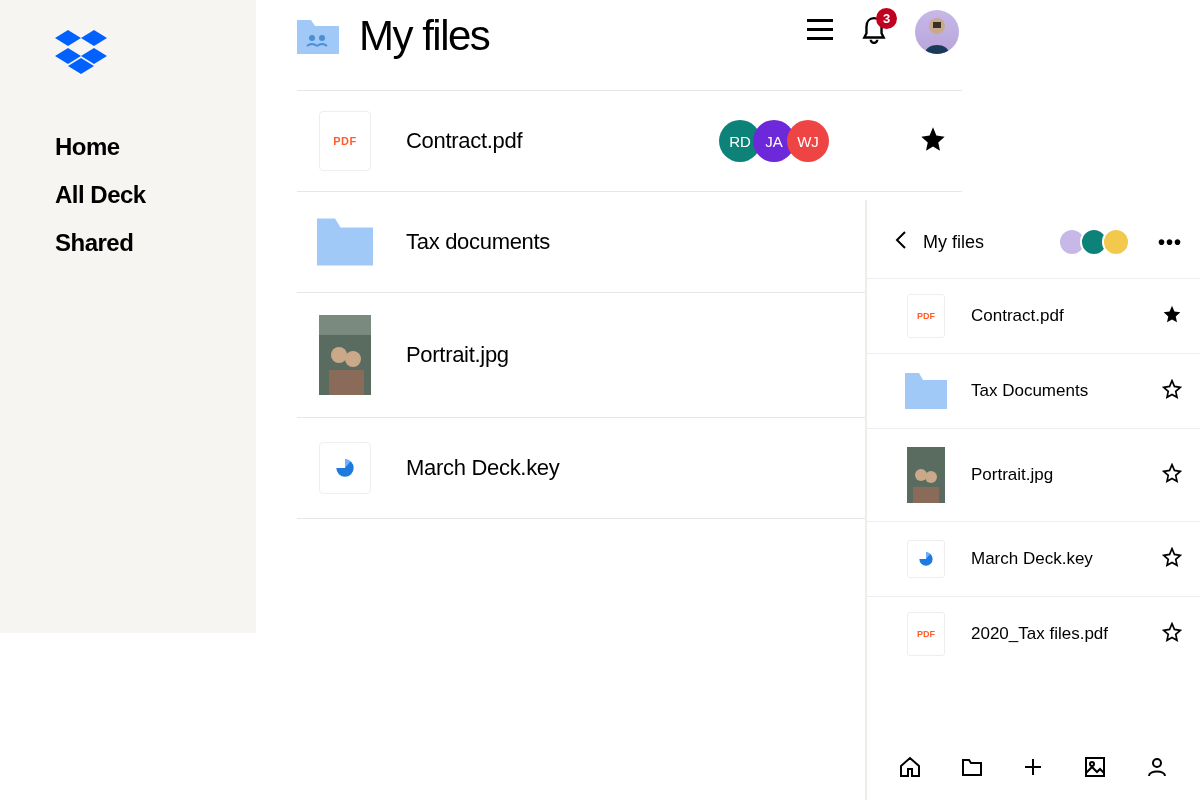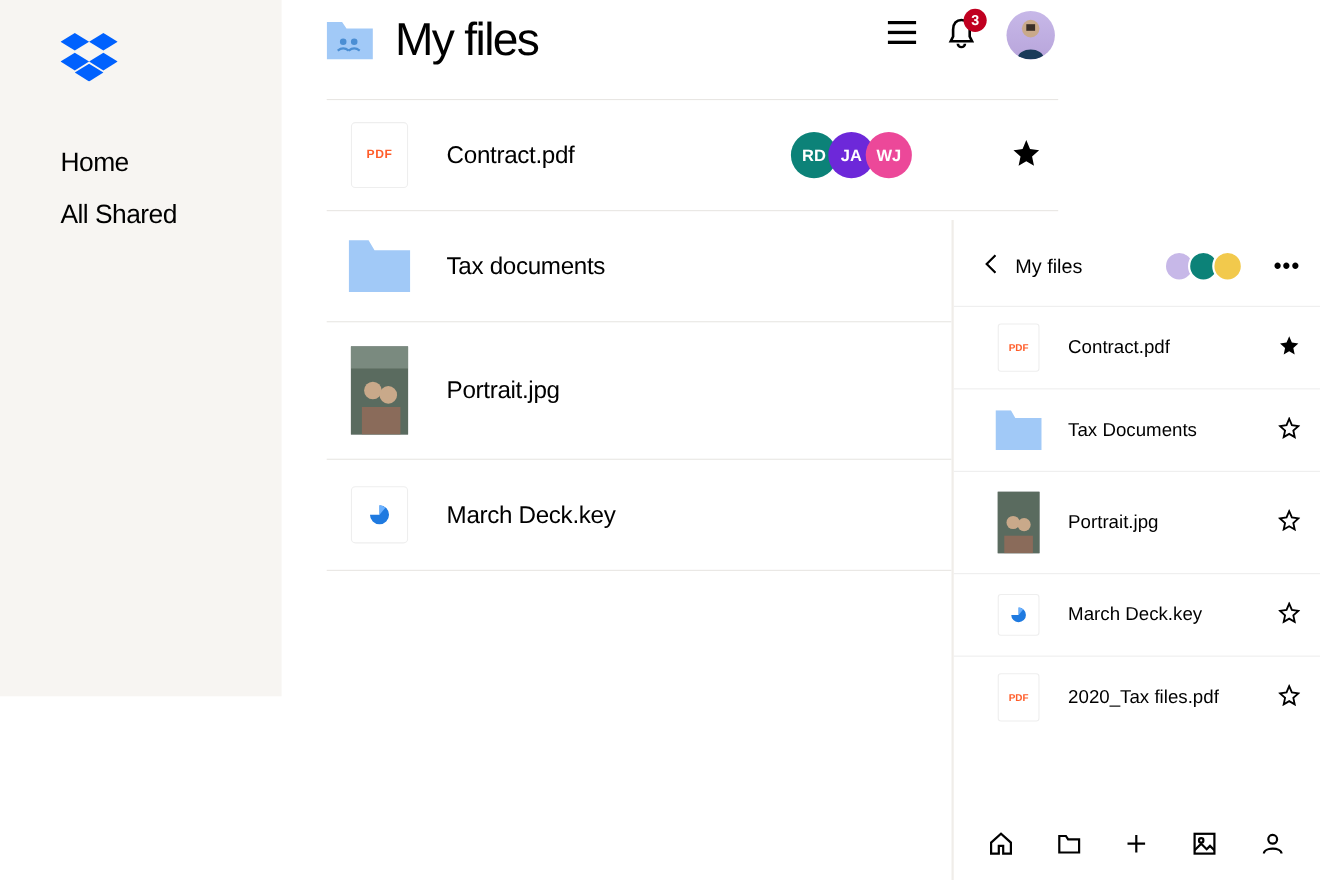--- a/index.html
+++ b/index.html
@@ -22,20 +22,21 @@
 }
 .logo {
   margin-bottom: 55px;
 }
 .nav-item {
   font-size: 24px;
   color: #000;
   margin-bottom: 20px;
   cursor: pointer;
   letter-spacing: -0.5px;
+  font-weight: bold;
 }
 .main {
   position: absolute;
   left: 297px;
   top: 0;
   width: 665px;
 }
 .header {
   display: flex;
   align-items: center;
@@ -160,21 +161,21 @@
 }
 .av-circle {
   width: 42px;
   height: 42px;
   border-radius: 50%;
   display: flex;
   align-items: center;
   justify-content: center;
   color: #fff;
   font-size: 15px;
-  font-weight: 700;
+  font-weight: 400;
   margin-left: -8px;
 }
 .av-circle:first-child { margin-left: 0; }
 .star-filled {
   margin-right: 15px;
 }
 
 .mobile {
   position: absolute;
   left: 865px;
@@ -291,21 +292,22 @@
   <div class="logo">
     <svg width="52" height="44" viewBox="0 0 52 44">
       <path d="M13 0 L26 8 L13 16 L0 8 Z" fill="#0061fe"></path>
       <path d="M39 0 L52 8 L39 16 L26 8 Z" fill="#0061fe"></path>
       <path d="M13 18 L26 26 L13 34 L0 26 Z" fill="#0061fe"></path>
       <path d="M39 18 L52 26 L39 34 L26 26 Z" fill="#0061fe"></path>
       <path d="M26 28 L39 36 L26 44 L13 36 Z" fill="#0061fe"></path>
     </svg>
   </div>
   <div class="nav-item">Home</div>
-  <div class="nav-item">All Shared</div>
+  <div class="nav-item">All Deck</div>
+  <div class="nav-item">Shared</div>
 </div>
 
 <div class="main">
   <div class="header">
     <div class="folder-title-icon">
       <svg width="42" height="36" viewBox="0 0 42 36">
         <path d="M0 8 L0 36 L42 36 L42 8 L18 8 L14 2 L0 2 Z" fill="#a1c9f7"></path>
         <circle cx="15" cy="20" r="3" fill="#4a8ed4"></circle>
         <circle cx="25" cy="20" r="3" fill="#4a8ed4"></circle>
         <path d="M10 28 Q15 24 20 28" stroke="#4a8ed4" stroke-width="2" fill="none"></path>
@@ -320,21 +322,21 @@
     <div class="file-row">
       <div class="file-icon">
         <div class="pdf-box">
             <span class="pdf-label">PDF</span>
           </div>
       </div>
       <div class="file-name">Contract.pdf</div>
       <div class="shared-avatars">
         <div class="av-circle" style="background:#0c8278">RD</div>
         <div class="av-circle" style="background:#6d28d9">JA</div>
-        <div class="av-circle" style="background:#ec4899">WJ</div>
+        <div class="av-circle" style="background:#ef4444">WJ</div>
       </div>
       <div class="star-filled">
         <svg width="28" height="28" viewBox="0 0 24 24">
             <path d="M12 2l2.9 6.9L22 10l-5.5 4.9L18 22l-6-3.5L6 22l1.5-7.1L2 10l7.1-1.1z" fill="#000"></path>
           </svg>
       </div>
     </div>
 
     <div class="file-row">
       <div class="file-icon">

